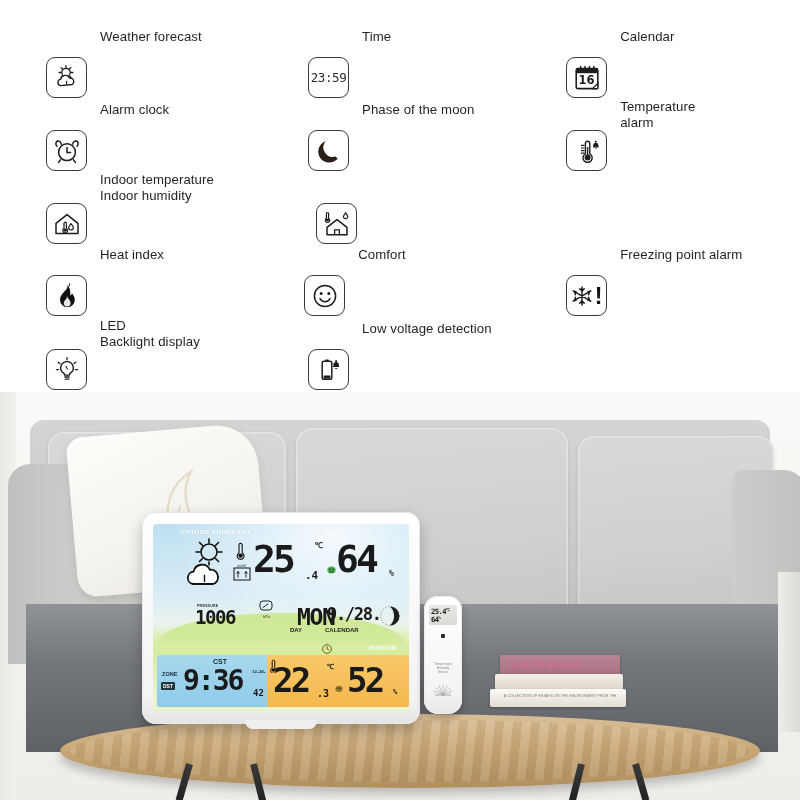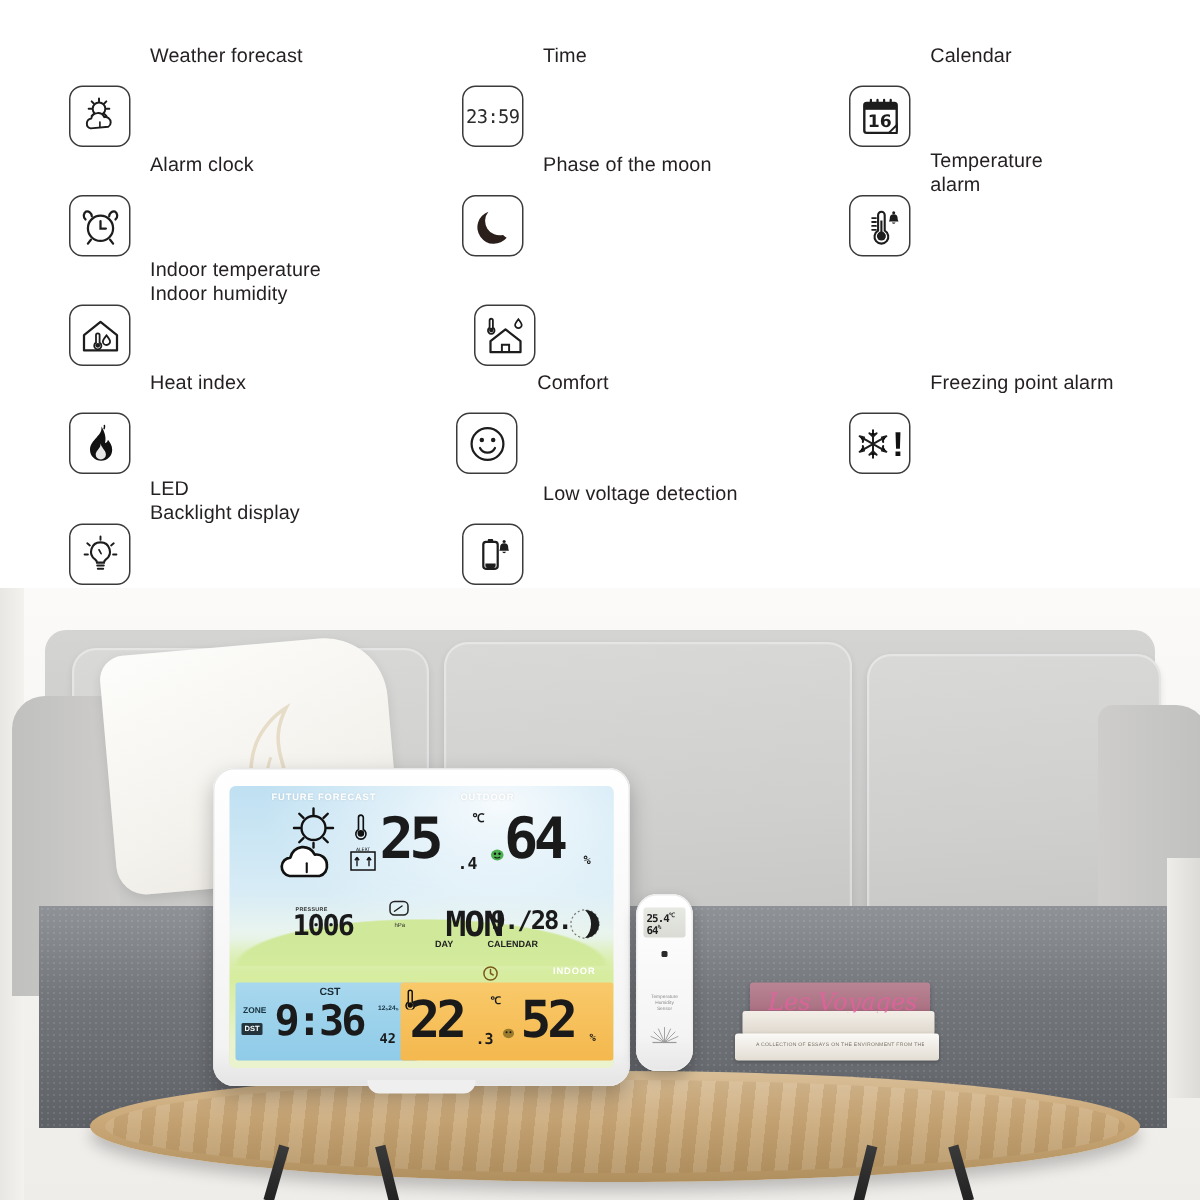--- a/index.html
+++ b/index.html
@@ -153,21 +153,21 @@
              background: linear-gradient(180deg,#f3efe8,#ded7cc); }
   .book.b3 { left: 490px; top: 689px; width: 136px; height: 18px;
              background: linear-gradient(180deg,#fbfaf7,#e3ddd3); }
   .book-text {
     position:absolute; left: 504px; top: 694px; width: 112px;
     font-size: 3.4px; color:#7a7468; letter-spacing: .2px; line-height: 5px;
     overflow: hidden; white-space: nowrap;
   }
   .book-script {
     position:absolute; left: 512px; top: 658px; width: 100px; height: 17px;
-    font-size: 16px; color:#e85fa0; opacity:.75; font-style: italic;
+    font-size: 11px; color:#e85fa0; opacity:.75; font-style: italic;
     font-family: "DejaVu Serif", serif; overflow:hidden; white-space:nowrap;
   }
 
   
   .station {
     position:absolute; left: 142px; top: 512px;
     width: 278px; height: 212px;
     background: linear-gradient(180deg,#ffffff 0%, #f3f3f3 88%, #e4e4e4 100%);
     border-radius: 14px;
     box-shadow: 0 6px 14px rgba(0,0,0,.25), inset 0 0 0 1px #e8e8e8;

